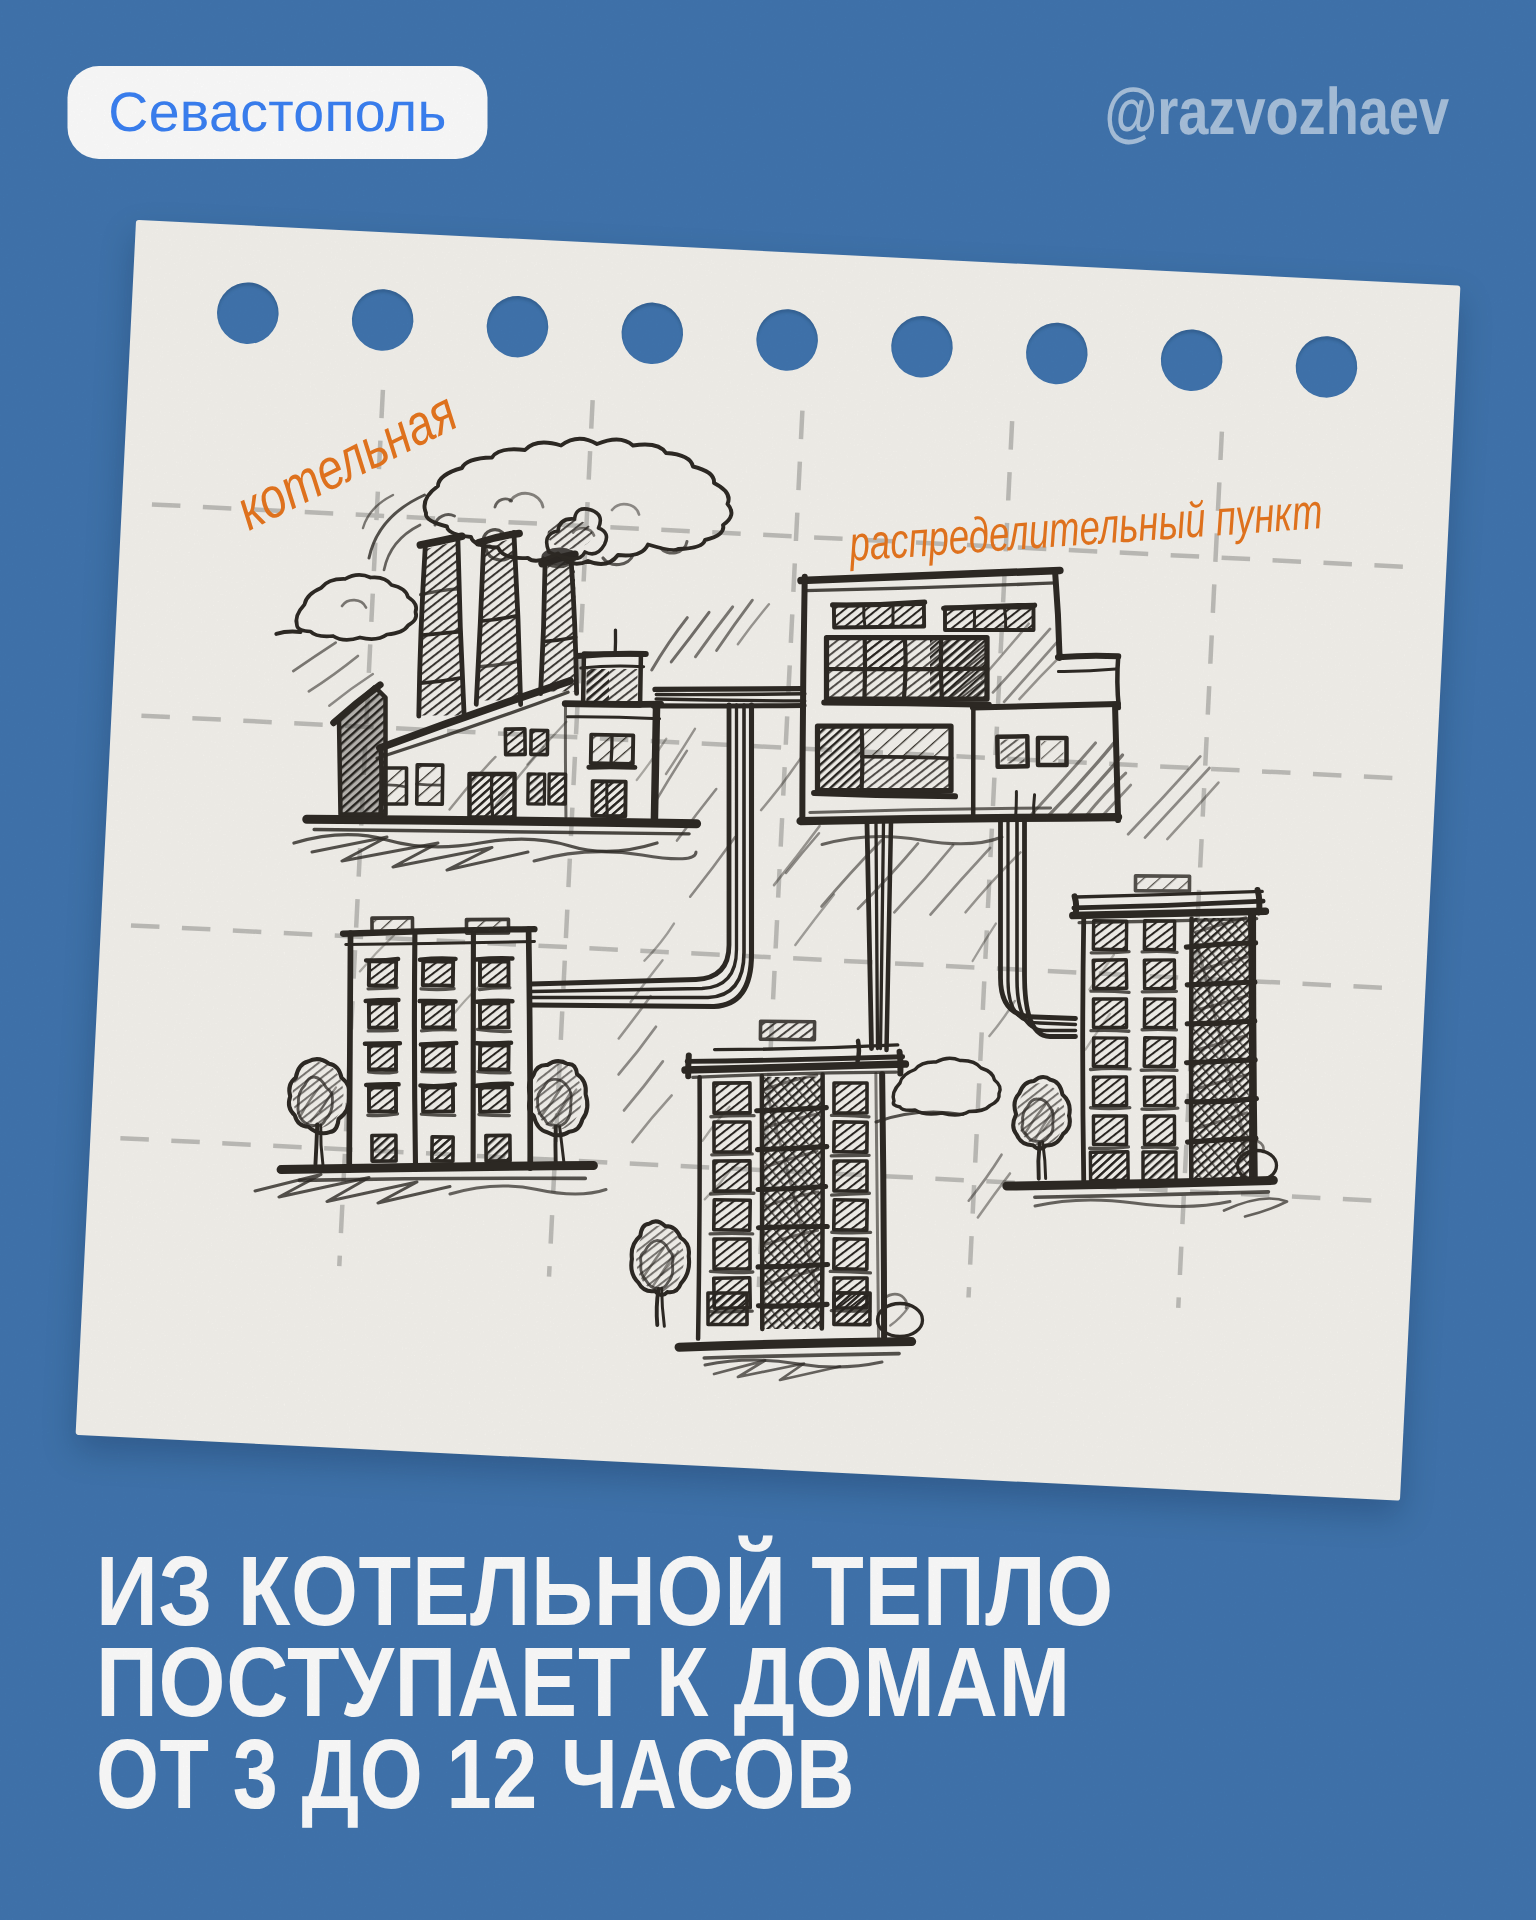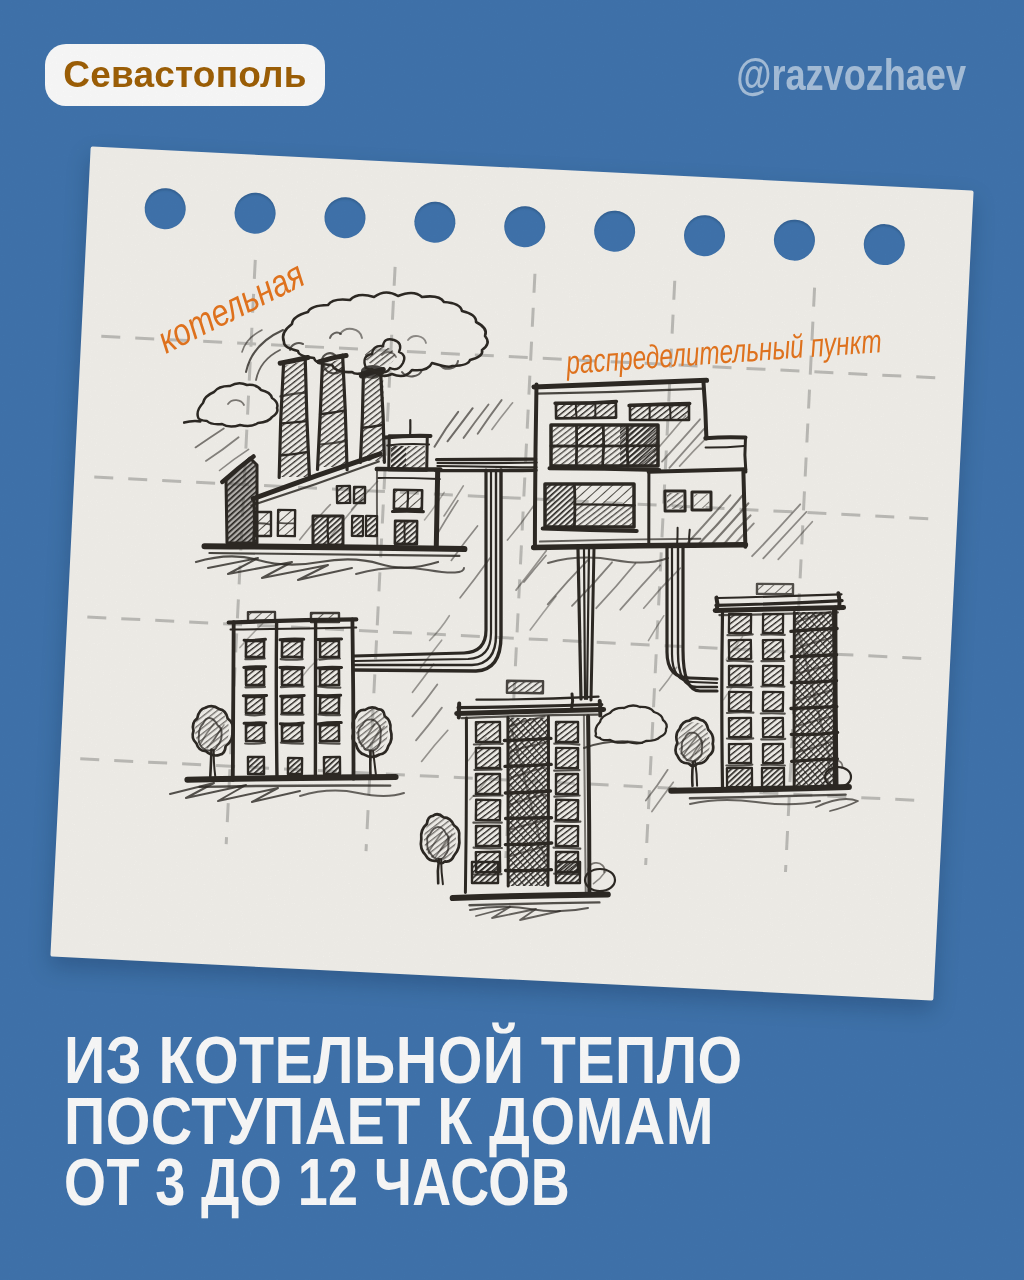--- a/index.html
+++ b/index.html
@@ -1,17 +1,17 @@
 <!DOCTYPE html>
 <html><head><meta charset="utf-8">
 <style>
 html,body{margin:0;padding:0}
 .stage{position:relative;width:1024px;height:1280px;overflow:hidden;background:#4176b0;font-family:"Liberation Sans",sans-serif}
 .pill{position:absolute;left:45px;top:44px;width:280px;height:62px;background:#ffffff;border-radius:21px;display:flex;align-items:center;justify-content:center}
-.pill span{color:#a16207;font-weight:bold;font-size:37px;letter-spacing:0.2px}
+.pill span{color:#3b82f6;font-weight:normal;font-size:37px;letter-spacing:0.2px}
 .handle{position:absolute;left:0;top:50px;width:966px;text-align:right;color:rgba(240,247,253,0.6);font-weight:bold;font-size:44px;letter-spacing:0px;transform:scaleX(0.82);transform-origin:right top}
 .paper{position:absolute;left:70px;top:168px;width:884px;height:811px;background:#f6f4ef;transform:rotate(2.85deg);box-shadow:0 10px 22px rgba(10,30,60,0.25);border-radius:2px}
 .hole{position:absolute;width:41px;height:41px;border-radius:50%;background:#4176b0;box-shadow:inset 0 2px 2px rgba(20,40,70,0.22);top:38px}
 .btxt{position:absolute;left:64px;top:1030px;color:#ffffff;font-weight:bold;font-size:66px;line-height:61px;letter-spacing:0.5px;white-space:pre;transform:scaleX(0.87);transform-origin:left top}
 </style></head>
 <body>
 <div class="stage">
   <div class="paper">
     <svg width="884" height="811" viewBox="0 0 884 811" style="position:absolute;left:0;top:0">
       <g stroke="#c0bfba" stroke-width="3" stroke-dasharray="19 15" fill="none">

